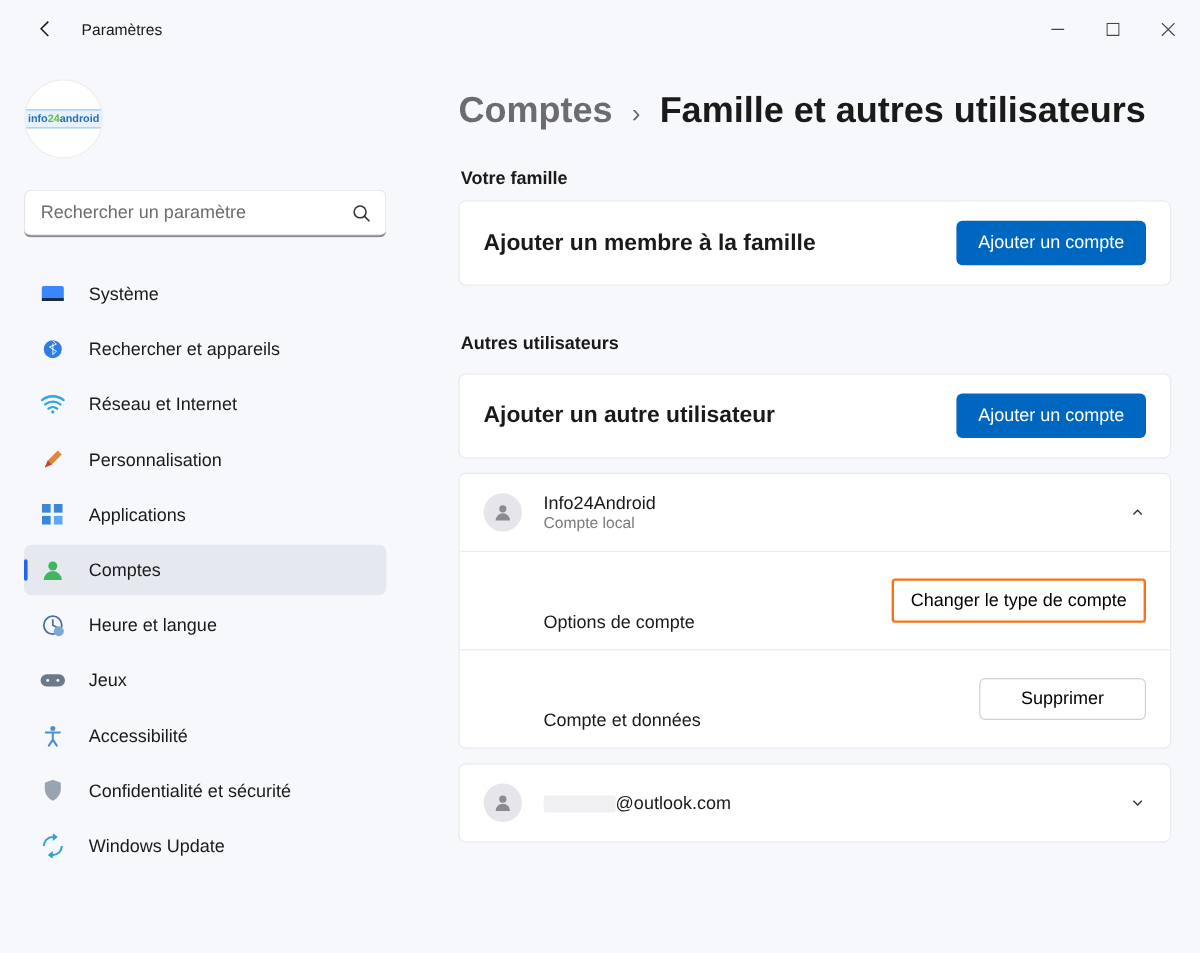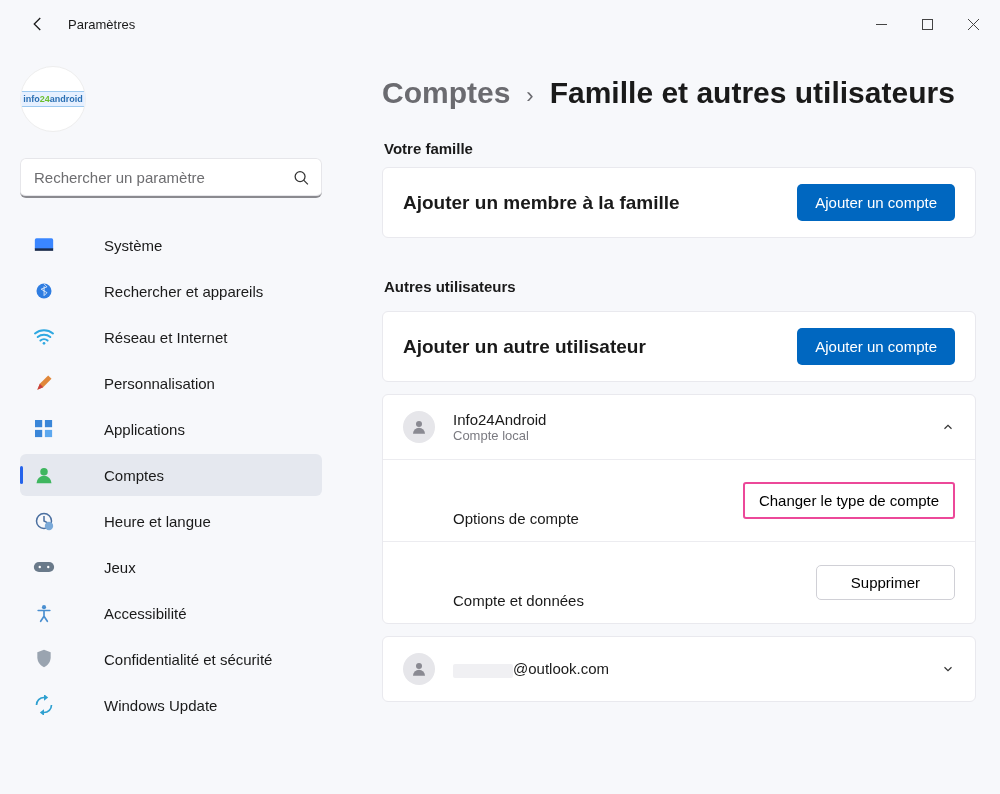--- a/index.html
+++ b/index.html
@@ -97,21 +97,20 @@
   .nav { list-style: none; padding: 0; margin: 0; }
   .nav li {
     display: flex; align-items: center;
     height: 42px;
     border-radius: 6px;
     padding: 0 10px 0 12px;
     font-size: 15px;
     cursor: pointer;
     position: relative;
     margin-bottom: 4px;
-    gap: 30px;
   }
   .nav li.active {
     background: #e5e8ef;
   }
   .nav li.active::before {
     content: "";
     position: absolute;
     left: 0; top: 12px; bottom: 12px;
     width: 3px;
     border-radius: 2px;
@@ -188,21 +187,21 @@
   .btn-secondary {
     background: #ffffff;
     border: 1px solid #d0d0d6;
     border-radius: 5px;
     padding: 8px 34px;
     font-size: 15px;
     cursor: pointer;
   }
   .btn-highlight {
     background: #ffffff;
-    border: 2px solid #ec4899;
+    border: 2px solid #f97316;
     border-radius: 3px;
     padding: 8px 14px;
     font-size: 15px;
     cursor: pointer;
   }
 
   .user-row {
     display: flex; align-items: center;
     padding: 16px 20px;
     cursor: pointer;

